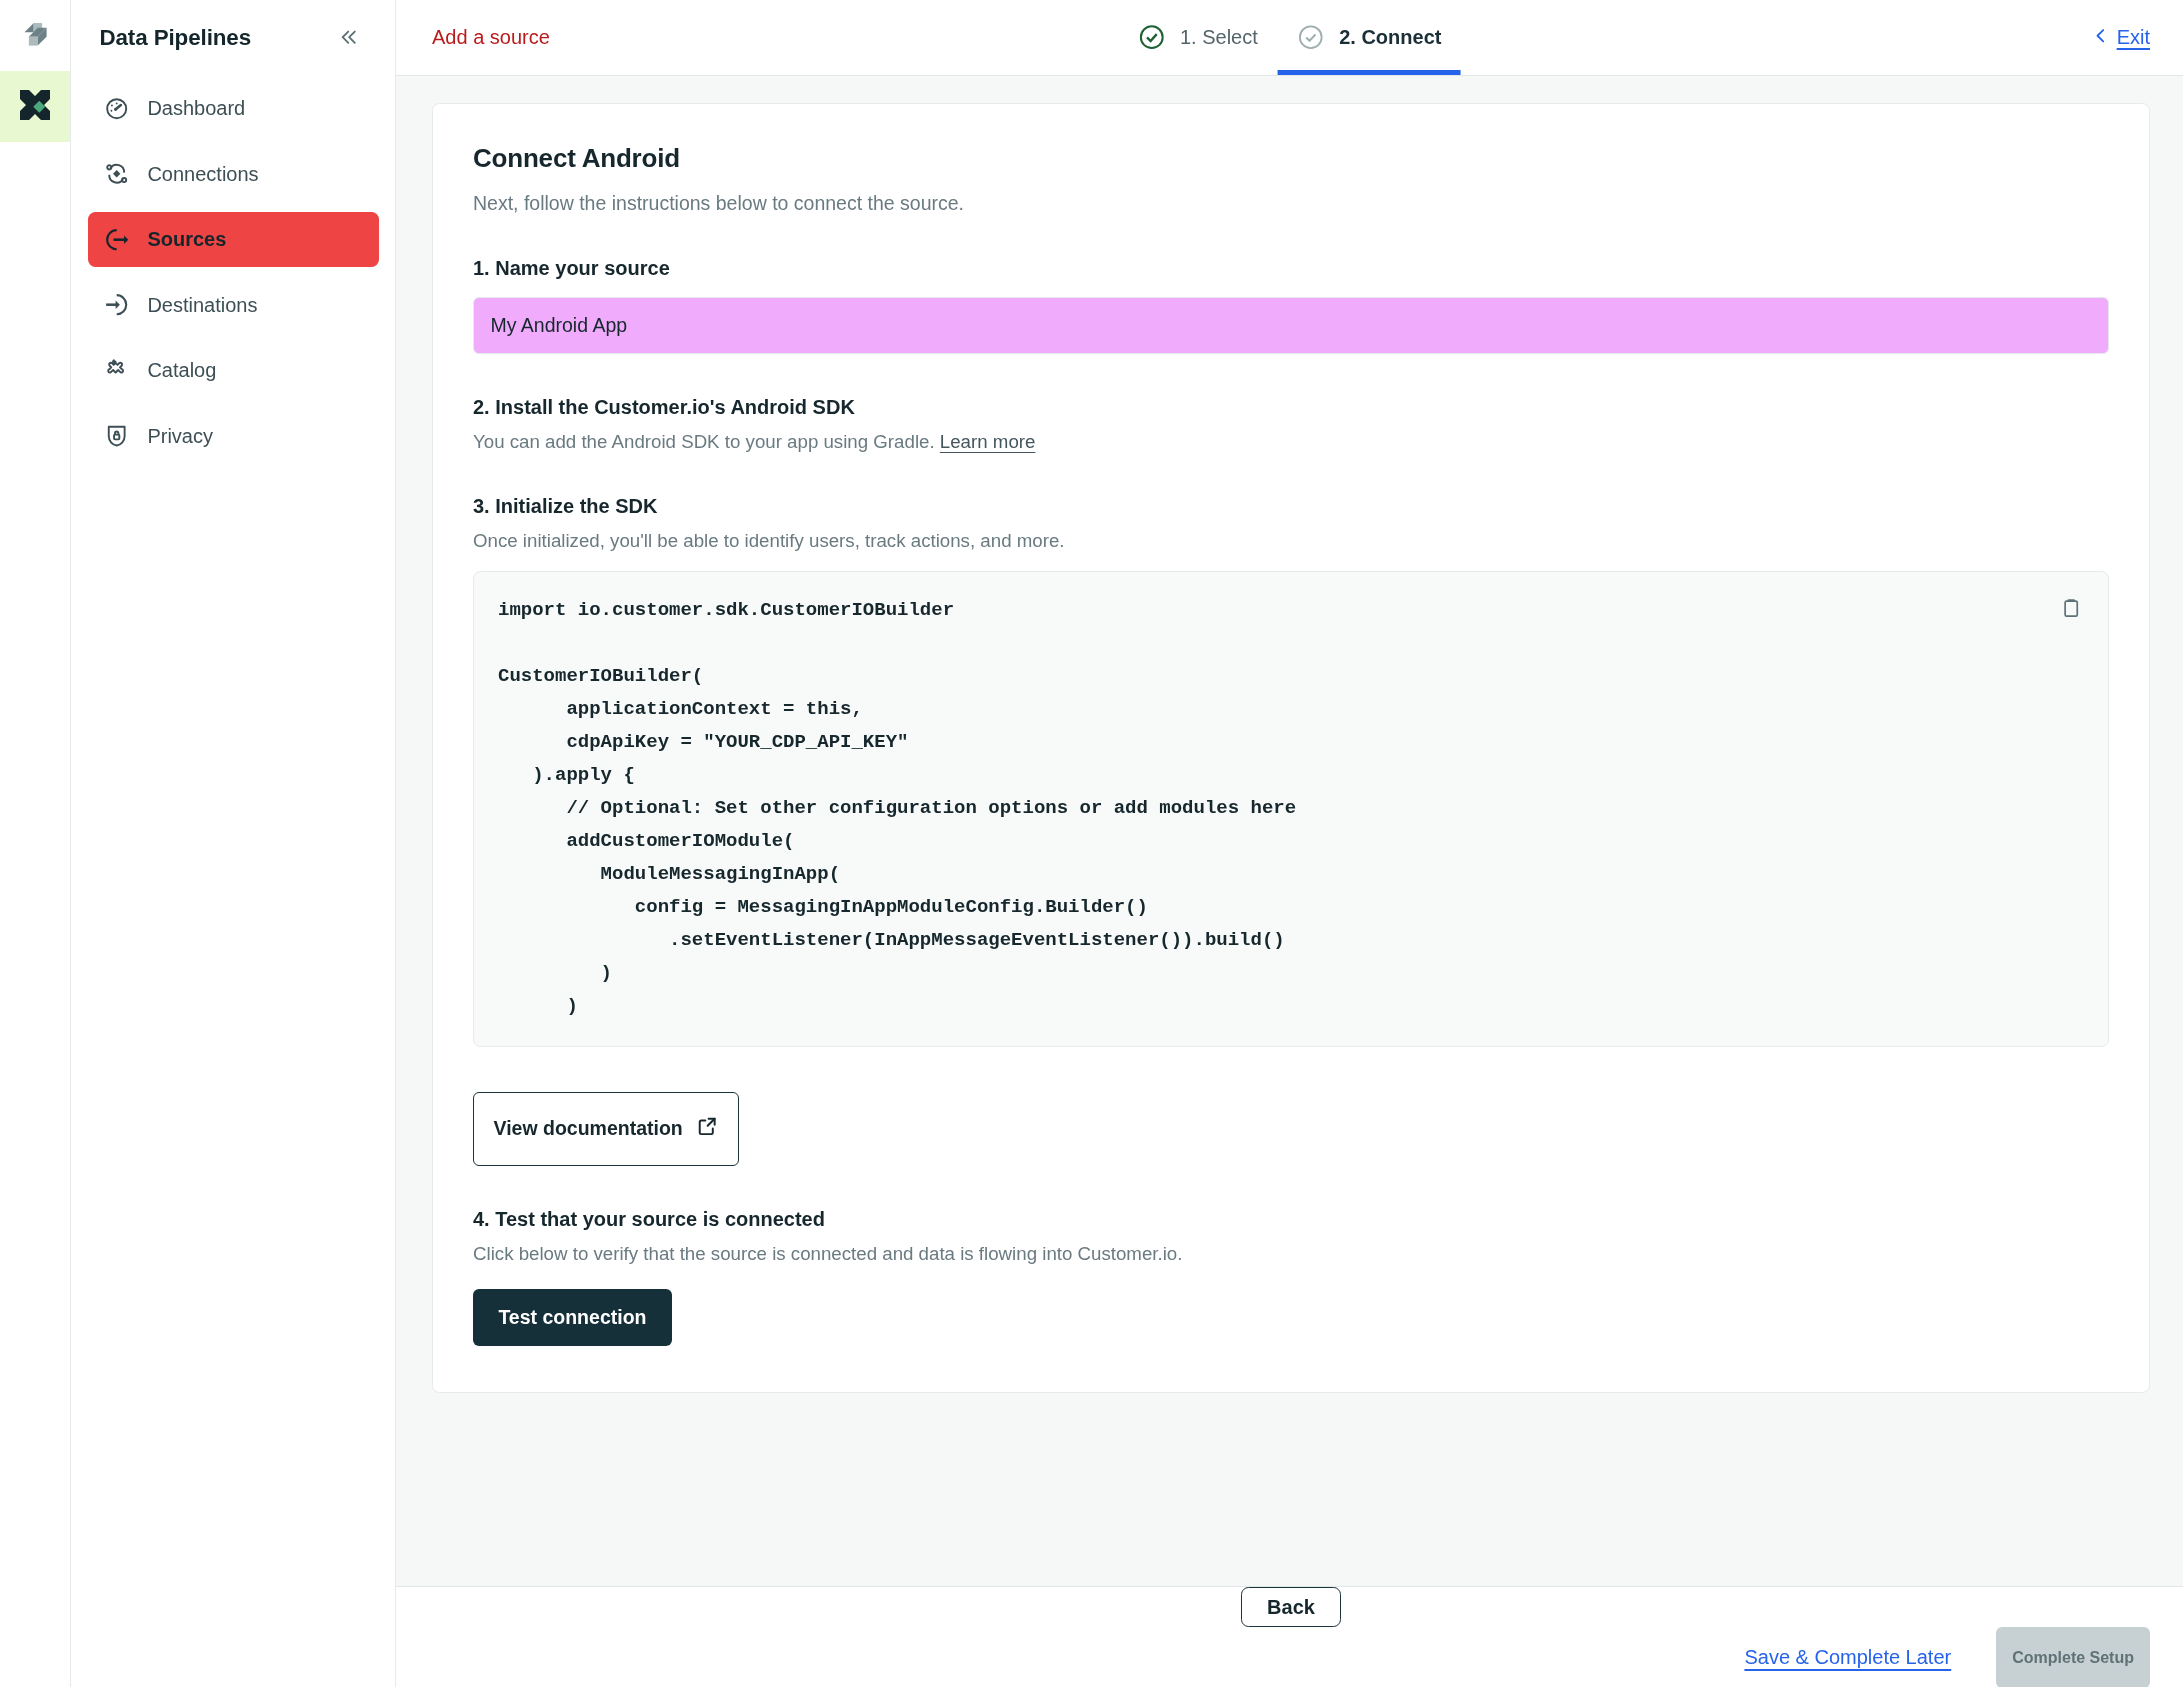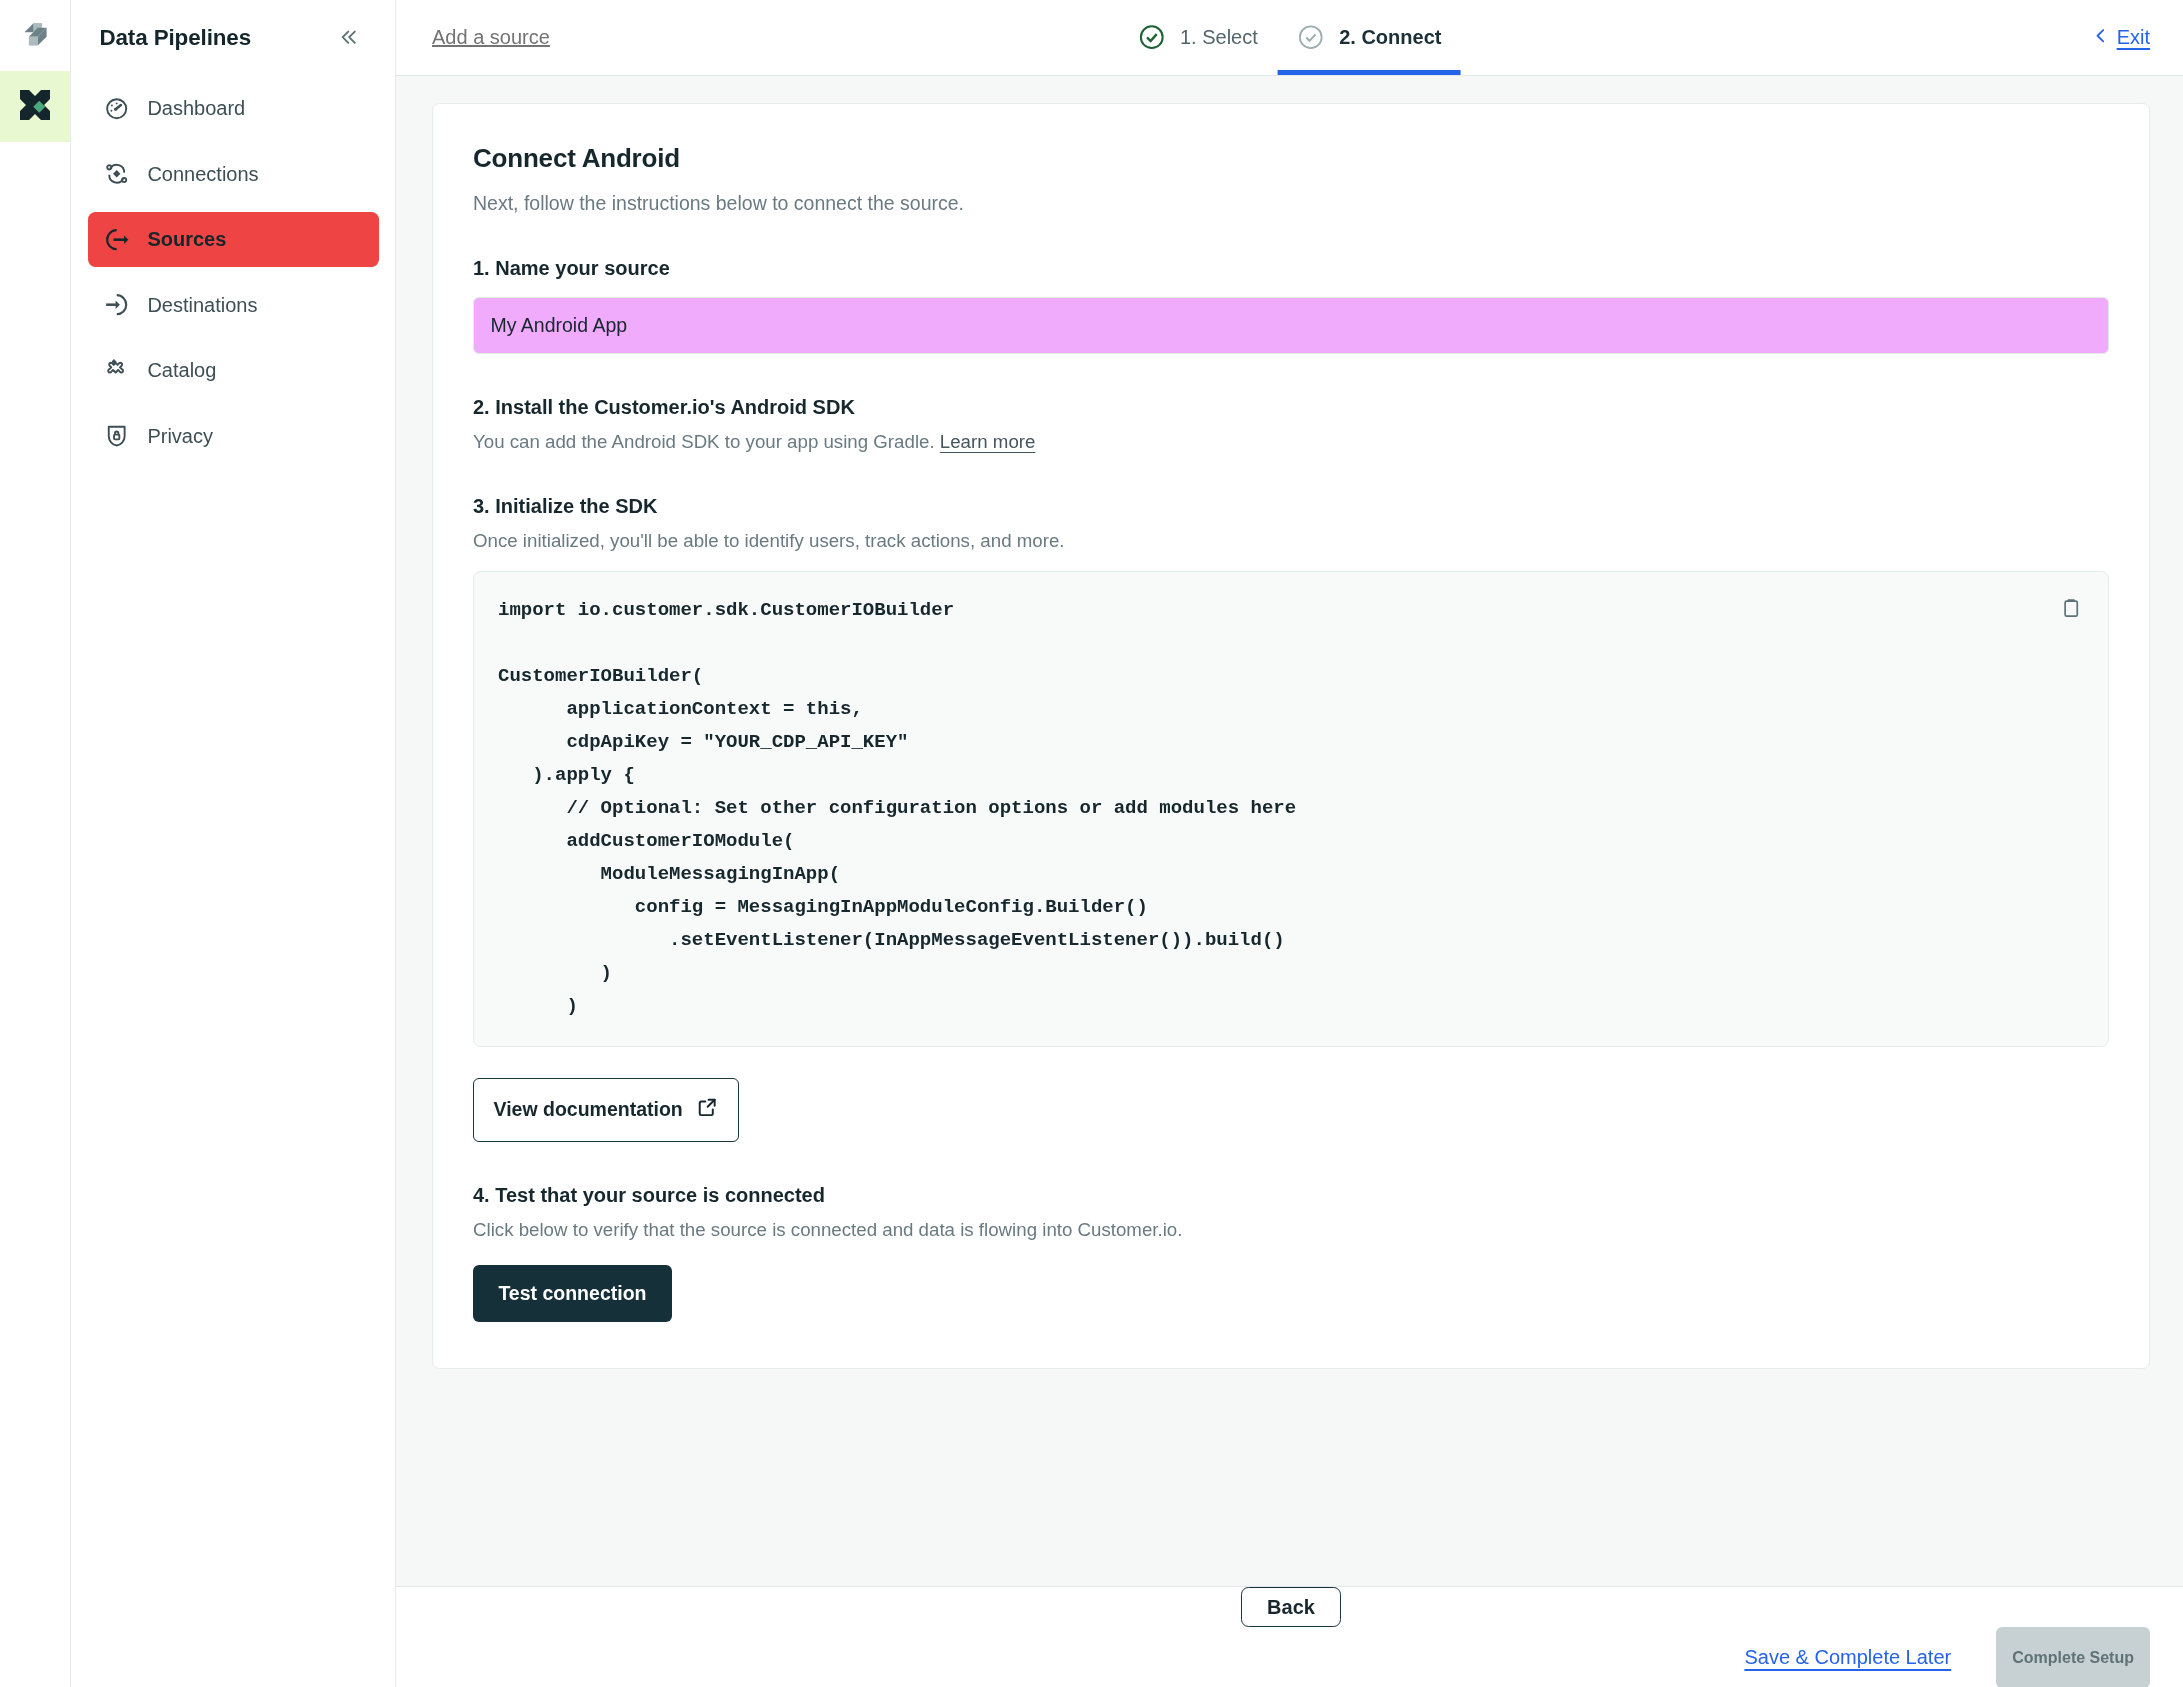--- a/index.html
+++ b/index.html
@@ -102,23 +102,22 @@
     min-height: 76px;
     background: #ffffff;
     border-bottom: 1.5px solid #e2e8e8;
     display: flex;
     align-items: center;
     padding: 0 33px 0 36px;
     position: relative;
   }
   .topbar-title {
     font-size: 20px;
-    color: #737373;
+    color: #b91c1c;
     flex: none;
-    text-decoration: underline;
   }
   .stepper {
     position: absolute;
     left: 50%;
     transform: translateX(-50%);
     display: flex;
     align-items: stretch;
     height: 100%;
   }
   .step {
@@ -239,23 +238,23 @@
     cursor: pointer;
     color: #5c7176;
     border-radius: 4.5px;
   }
 
   
   .btn-outline-dark {
     display: inline-flex;
     align-items: center;
     gap: 13.5px;
-    height: 64px;
+    height: 74px;
     padding: 0 19.5px;
-    margin-top: 31px;
+    margin-top: 45px;
     background: #ffffff;
     border: 1.5px solid #1b333b;
     border-radius: 6px;
     cursor: pointer;
     font-size: 19.5px;
     font-weight: bold;
     color: #16272d;
     font-family: "Liberation Sans", sans-serif;
   }
   .btn-dark {

